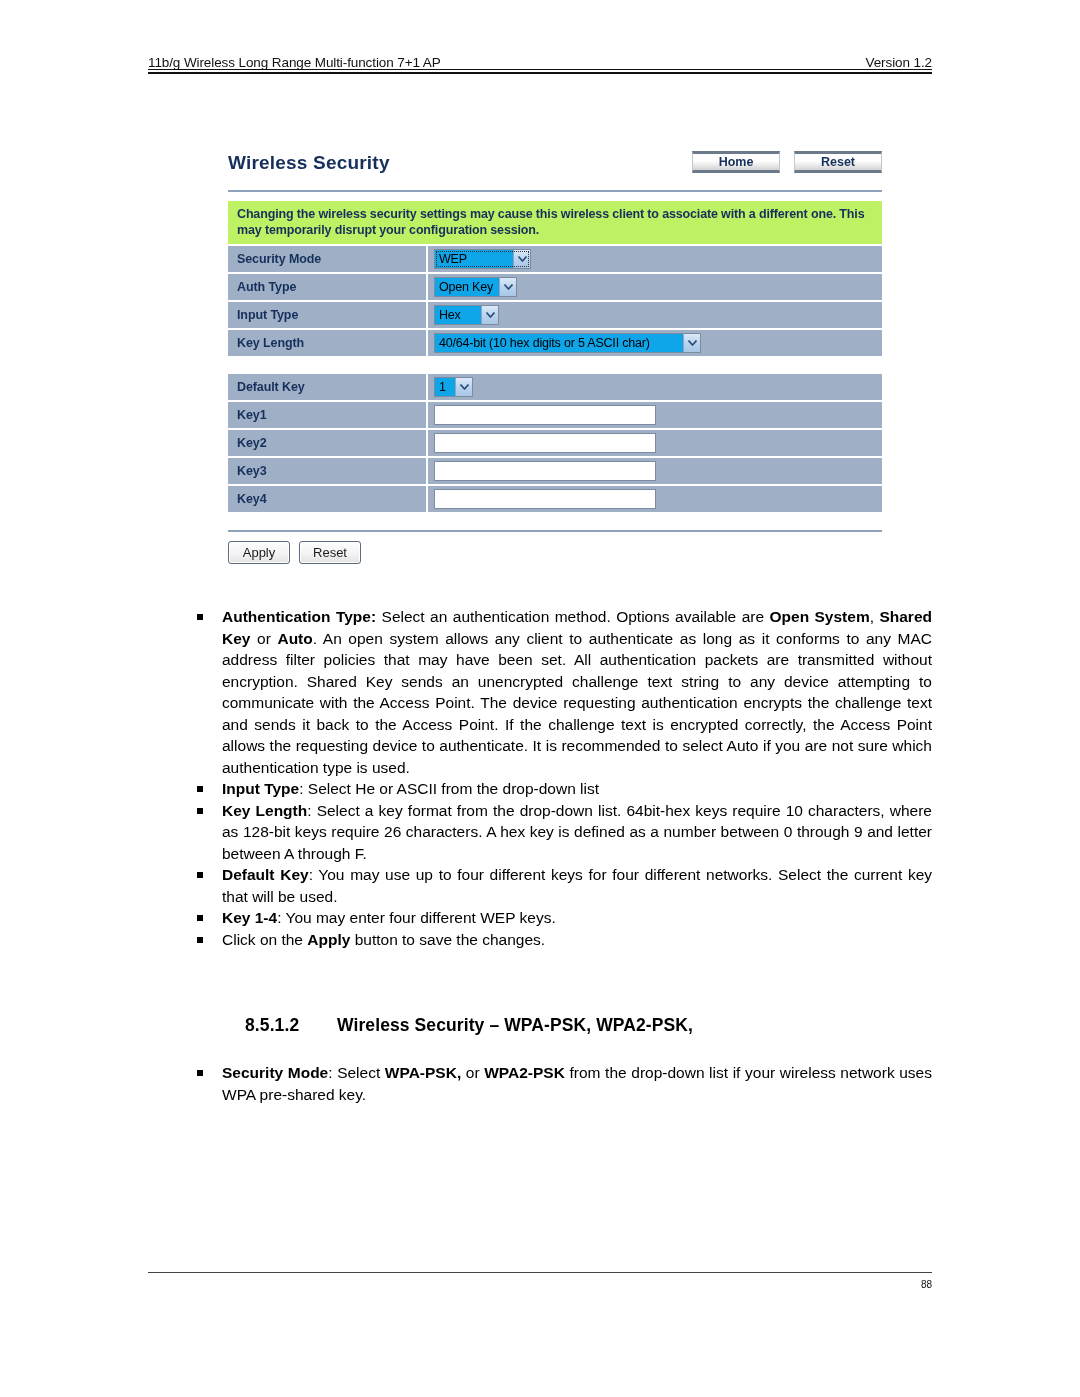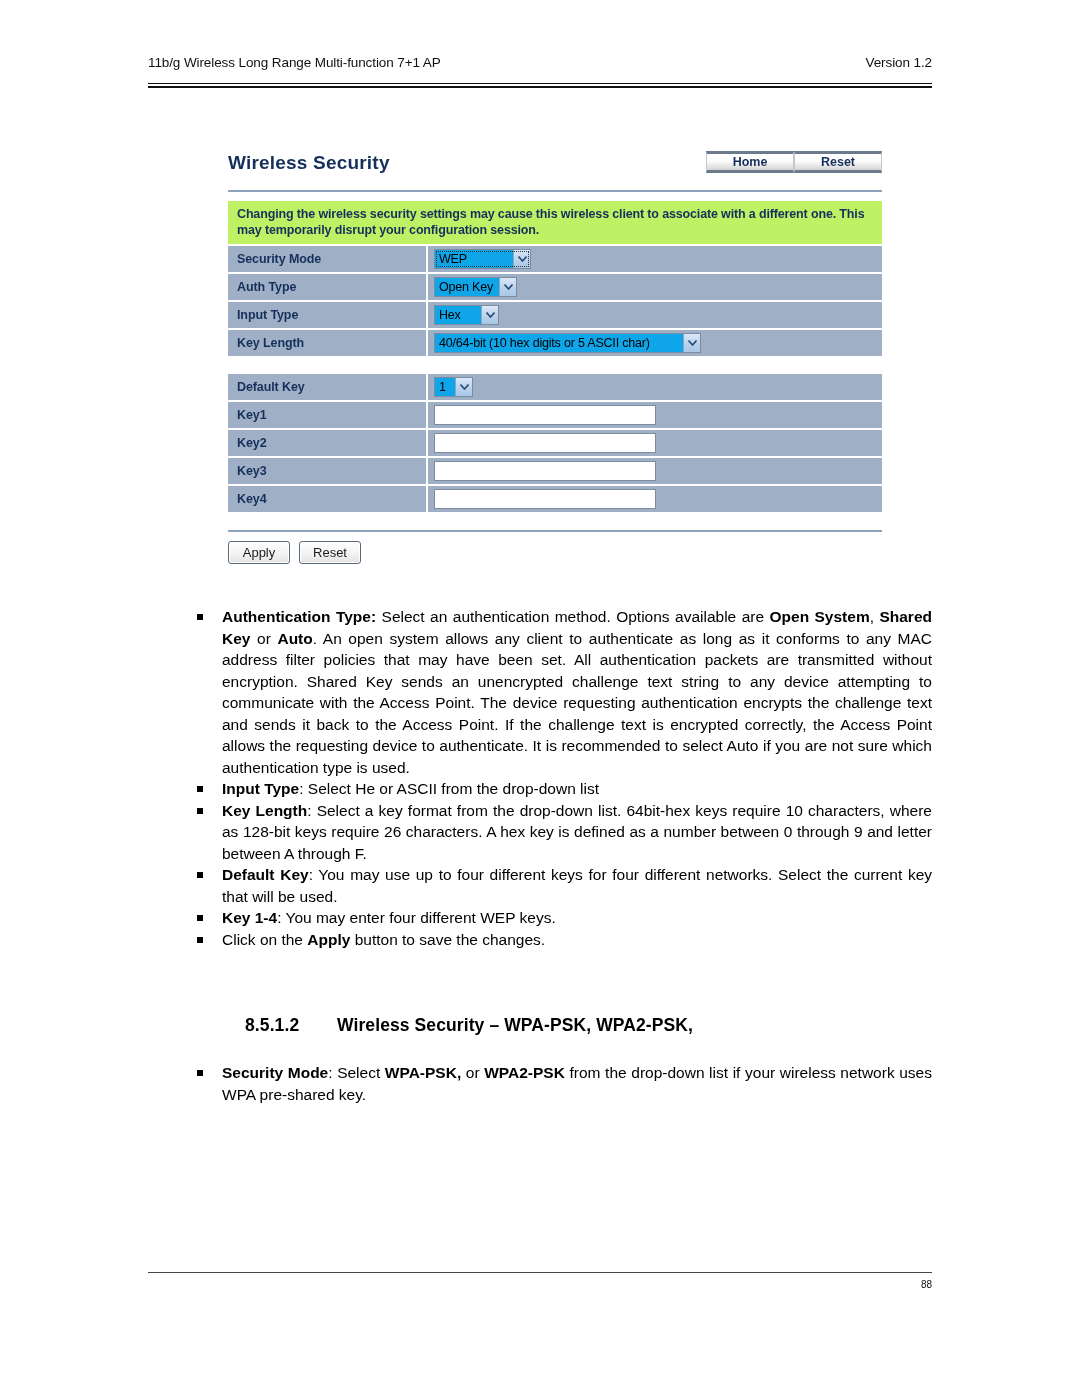--- a/index.html
+++ b/index.html
@@ -18,21 +18,21 @@
   .page-header {
     position: absolute;
     left: 148px;
     top: 55px;
     width: 784px;
     display: flex;
     justify-content: space-between;
     align-items: flex-end;
     font-size: 13.5px;
     color: #111;
-    padding-bottom: 14px;
+    padding-bottom: 0;
   }
   .page-header .rule-thin {
     position: absolute;
     left: 0; right: 0; bottom: 0;
     height: 1px;
     background: #111;
   }
   .page-header .rule-thick {
     position: absolute;
     left: 0; right: 0; bottom: -4px;
@@ -55,21 +55,21 @@
     justify-content: space-between;
     height: 34px;
   }
   .ui-title {
     font-size: 19px;
     font-weight: bold;
     color: #16305c;
     letter-spacing: 0.2px;
     line-height: 26px;
   }
-  .ui-title-buttons { display: flex; padding-top: 1px; }
+  .ui-title-buttons { display: flex; gap: 14px; padding-top: 1px; }
   .nav-btn {
     width: 88px;
     height: 22px;
     background: linear-gradient(to bottom, #ffffff 0%, #fdfdfd 45%, #e6e6e6 75%, #d4d4d4 100%);
     border-top: 3px solid #6c7a8c;
     border-bottom: 3px solid #6c7a8c;
     border-left: 1px solid #c2c8d0;
     border-right: 1px solid #c2c8d0;
     color: #16305c;
     font-size: 12.5px;

